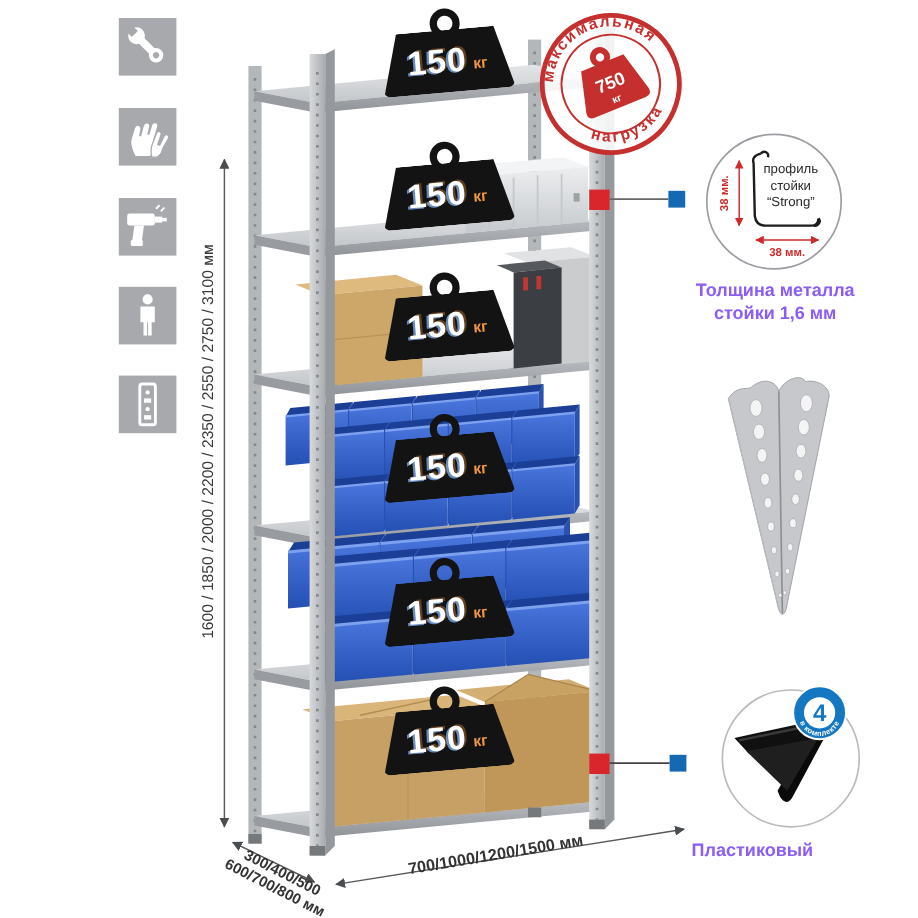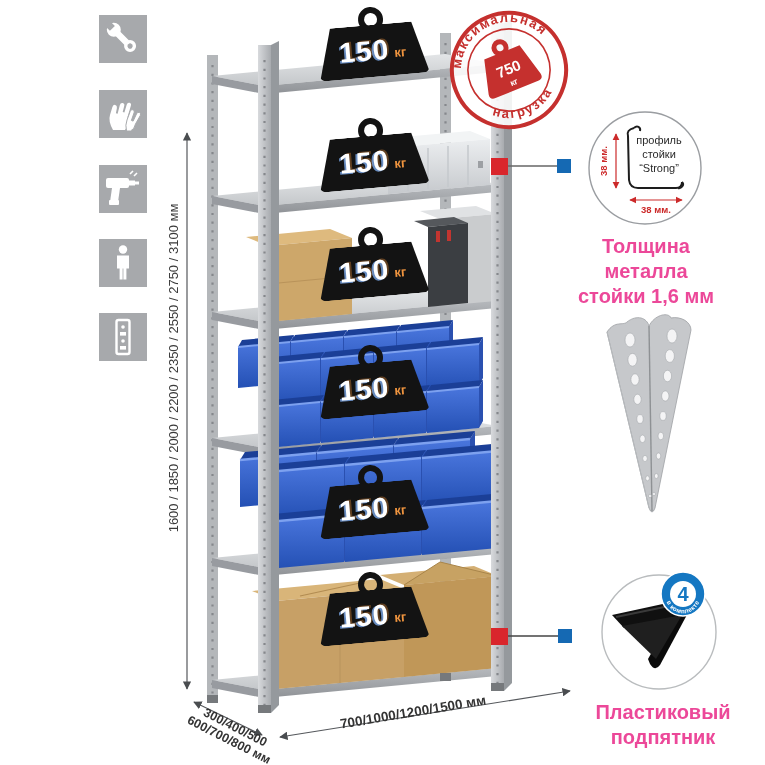--- a/index.html
+++ b/index.html
@@ -21,22 +21,22 @@
   .wunit{font-size:13px;font-weight:bold;color:#f0953f;margin-top:7px;}
   
   .hlabel{position:absolute;left:173px;top:368px;transform:translate(-50%,-50%) rotate(-90deg);
     white-space:nowrap;font-size:13px;color:#3a3a3a;}
   .dlabel{position:absolute;left:232px;top:734px;transform:translate(-50%,-50%) rotate(27deg);
     text-align:center;font-size:12.5px;font-weight:bold;color:#333;line-height:1.15;white-space:nowrap;}
   .wdlabel{position:absolute;left:413px;top:712px;transform:translate(-50%,-50%) rotate(-9.5deg);
     font-size:13.5px;font-weight:bold;color:#333;white-space:nowrap;}
   .dlabel span{display:block;}
   
-  .caption{position:absolute;width:170px;text-align:center;font-size:20px;font-weight:bold;
-    color:#ec4899;line-height:1.25;}
+  .caption{position:absolute;width:170px;text-align:center;font-size:15px;font-weight:bold;
+    color:#8b5cf6;line-height:1.25;}
   .caption span{display:block;}
   
   .sqr{position:absolute;width:17px;height:17px;background:#d9262c;}
   .sqb{position:absolute;width:14px;height:14px;background:#1569b3;}
 </style>
 </head>
 <body>
 
 <div id="stage">
 
@@ -402,23 +402,22 @@
     </g>
     <g transform="translate(87,25)">
       <circle r="22" fill="#1477c2" stroke="#fff" stroke-width="1.6"></circle>
       <circle r="13" fill="#fff"></circle>
       <text y="7" text-anchor="middle" font-size="20" font-weight="bold" fill="#1477c2">4</text>
       <text font-size="6.3" font-weight="bold" fill="#fff" letter-spacing="0.4">
         <textPath href="#badgeArc" startOffset="50%" text-anchor="middle">в комплекте</textPath>
       </text>
     </g>
   </svg>
-  <div class="caption" style="left:578px;top:700px">
+  <div class="caption" style="left:542px;top:700px">
     <span>Пластиковый</span>
-    <span>подпятник</span>
   </div>
 
   <div class="hlabel">1600 / 1850 / 2000 / 2200 / 2350 / 2550 / 2750 / 3100 мм</div>
   <div class="dlabel">
     <span>300/400/500</span>
     <span>600/700/800 мм</span>
   </div>
   <div class="wdlabel">700/1000/1200/1500 мм</div>
 
 </div>

